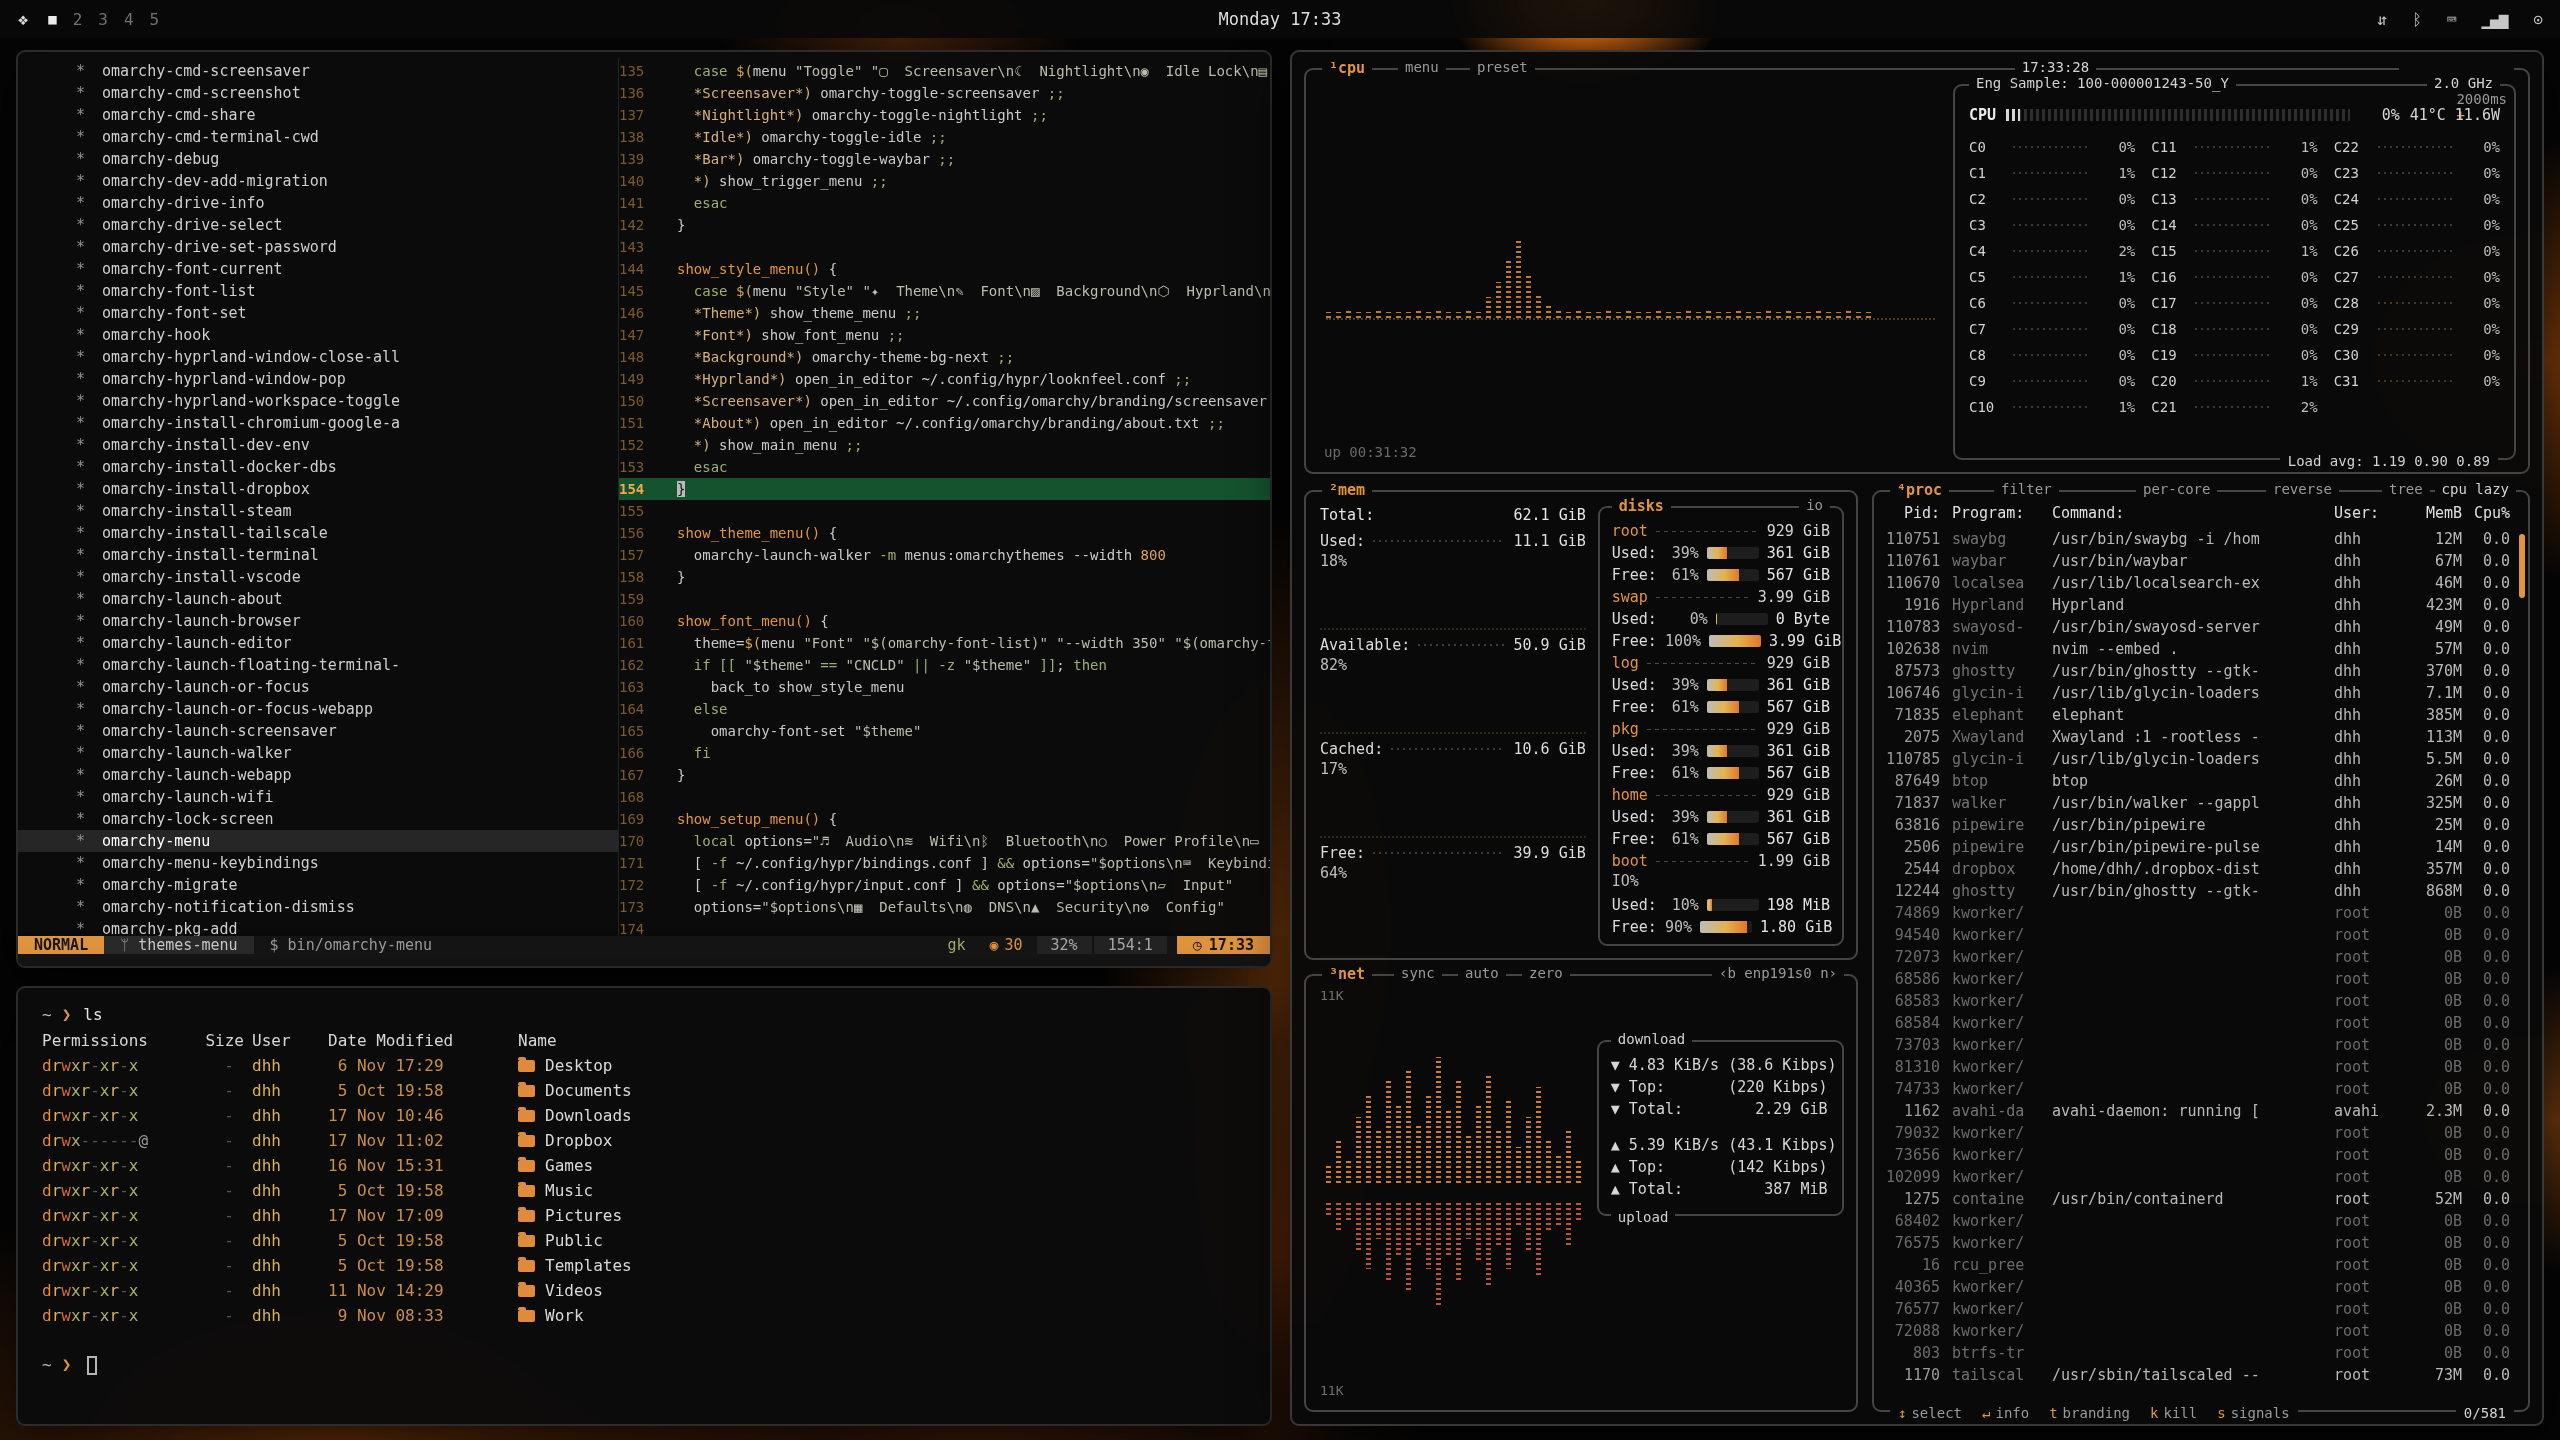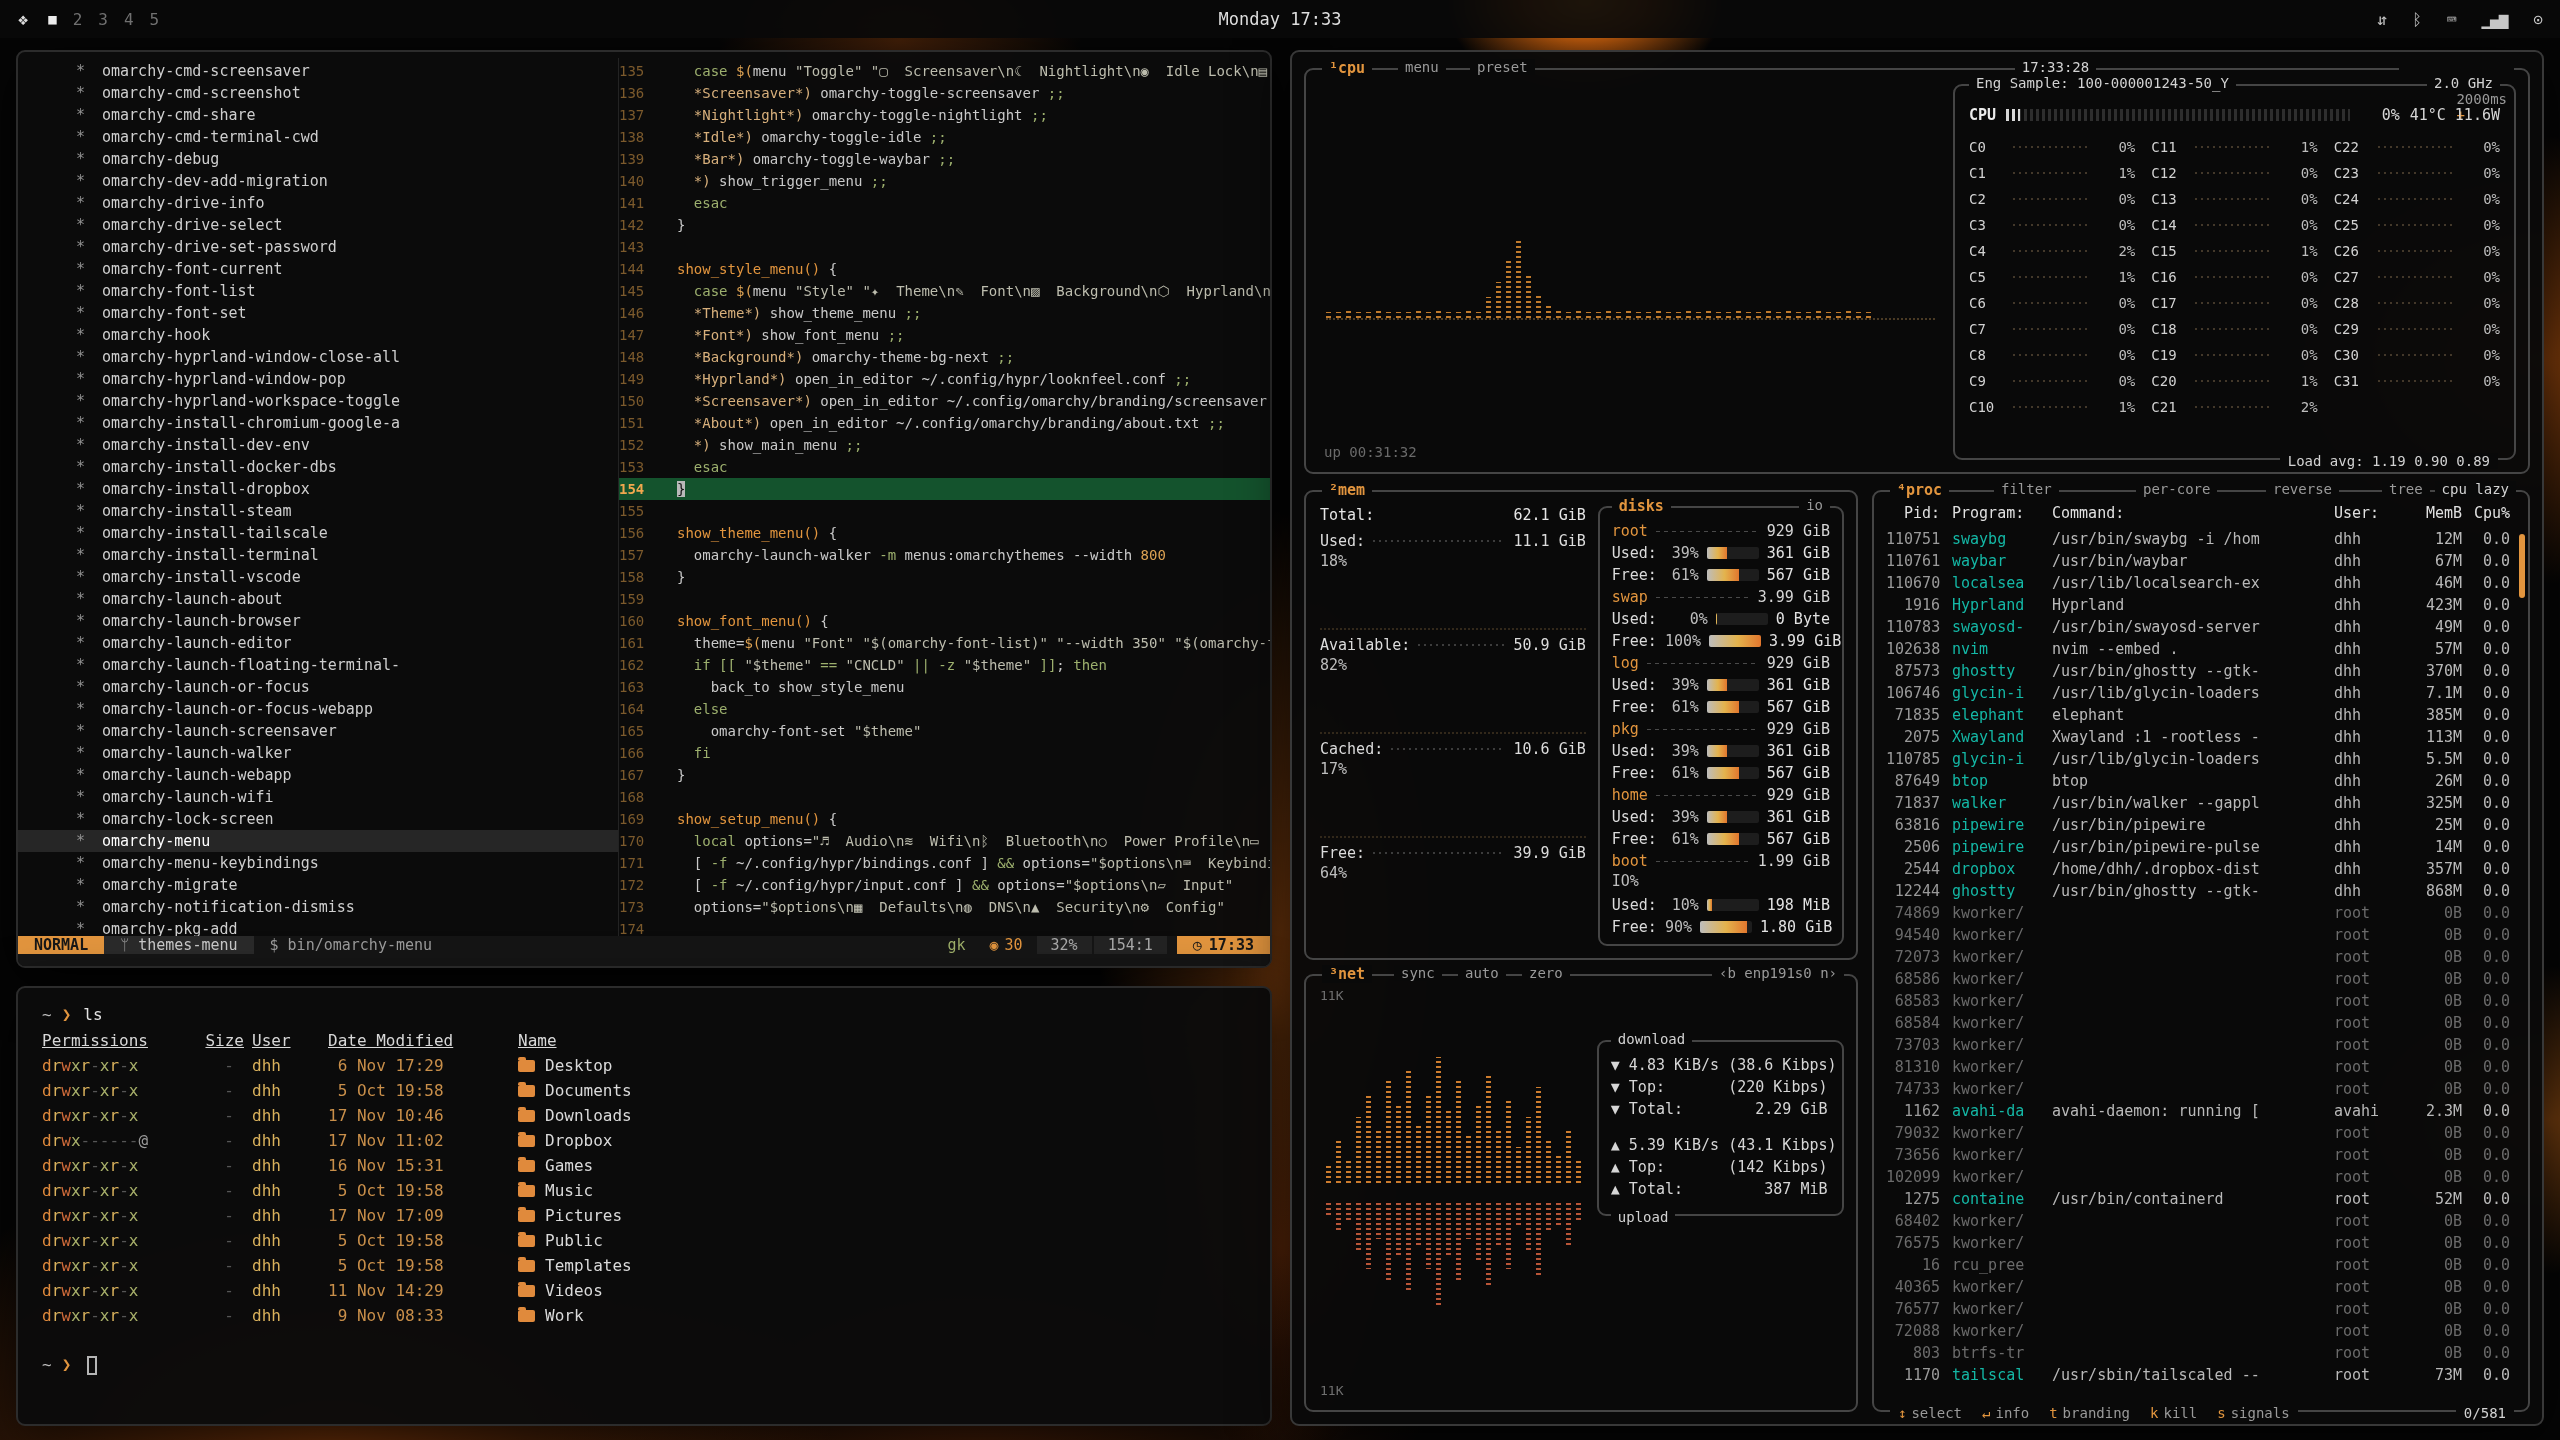--- a/index.html
+++ b/index.html
@@ -64,21 +64,21 @@
   .seg-diag{display:flex;align-items:center;gap:6px;color:var(--org);padding:0 12px}
   .seg-pct,.seg-pos{display:flex;align-items:center;background:#232323;padding:0 14px;color:#a9a9a9;margin-left:2px}
   .seg-time{display:flex;align-items:center;gap:7px;background:var(--org);color:#171717;font-weight:700;padding:0 16px;margin-left:10px}
 
   
   .t-line{display:flex;height:26px;line-height:26px;white-space:pre}
   .pr-path{color:#bdbdbd;margin-right:10px}
   .pr-char{color:var(--org);margin-right:12px}
   .t-cmd{color:#e3e3e3}
   .ls-row{display:grid;grid-template-columns:150px 60px 76px 190px 1fr;height:25px;line-height:25px;white-space:pre}
-  .ls-head span{text-decoration:underline;color:#d8d8d8}
+  .ls-head span{color:#d8d8d8}
   .c-perm{}
   .p-d{color:#e08a3c}.p-r{color:#d9b15c}.p-w{color:#cf6b3a}.p-x{color:#a8b06a}.p-n{color:#565656}.p-at{color:#9a9a9a}
   .c-size{color:#565656;text-align:right;padding-right:18px}
   .h-size{text-align:right;padding-right:8px}
   .c-user{color:#d9b15c}
   .c-date{color:#c98f4a}
   .c-name{color:#dadada;display:flex;align-items:center;gap:10px}
   .fold{width:17px;height:12px;background:#e08a3c;border-radius:2px;position:relative;display:inline-block;flex:none}
   .fold::before{content:"";position:absolute;top:-3px;left:0;width:8px;height:3px;background:#e08a3c;border-radius:2px 2px 0 0}
   .curblock{display:inline-block;width:10px;height:19px;border:2px solid #b5b5b5;align-self:center;margin-left:4px}
@@ -149,21 +149,21 @@
   .proc-head{display:flex;height:24px;color:#e0e0e0;white-space:pre}
   .pc-pid{flex:none;width:66px;text-align:right;padding-right:12px}
   .pc-prog{flex:none;width:100px;overflow:hidden}
   .pc-cmd{flex:1;overflow:hidden}
   .pc-user{flex:none;width:70px}
   .pc-mem{flex:none;width:58px;text-align:right}
   .pc-cpu{flex:none;width:56px;text-align:right;padding-right:8px}
   .proc-rows{flex:1;overflow:hidden}
   .proc-row{display:flex;height:22px;line-height:22px;color:#b9b9b9;white-space:pre}
   .proc-row .pc-pid{color:#9a9a9a}
-  .proc-row .pc-prog{color:#14b8a6}
+  .proc-row .pc-prog{color:#737373}
   .proc-row.dim span{color:#6b6b6b}
   .proc-scroll{position:absolute;top:42px;right:3px;width:6px;height:64px;background:var(--org);border-radius:3px}
   .proc-foot{position:absolute;bottom:-11px;left:16px;display:flex;gap:20px;background:#090909;padding:0 8px;color:#9a9a9a;font-size:14px}
   .fkey{color:var(--org);margin-right:5px}
   .proc-count{position:absolute;bottom:-11px;right:14px;background:#090909;padding:0 8px;color:#d2d2d2;font-size:14px}
 </style>
 </head>
 <body>
 
 <div class="topbar">

